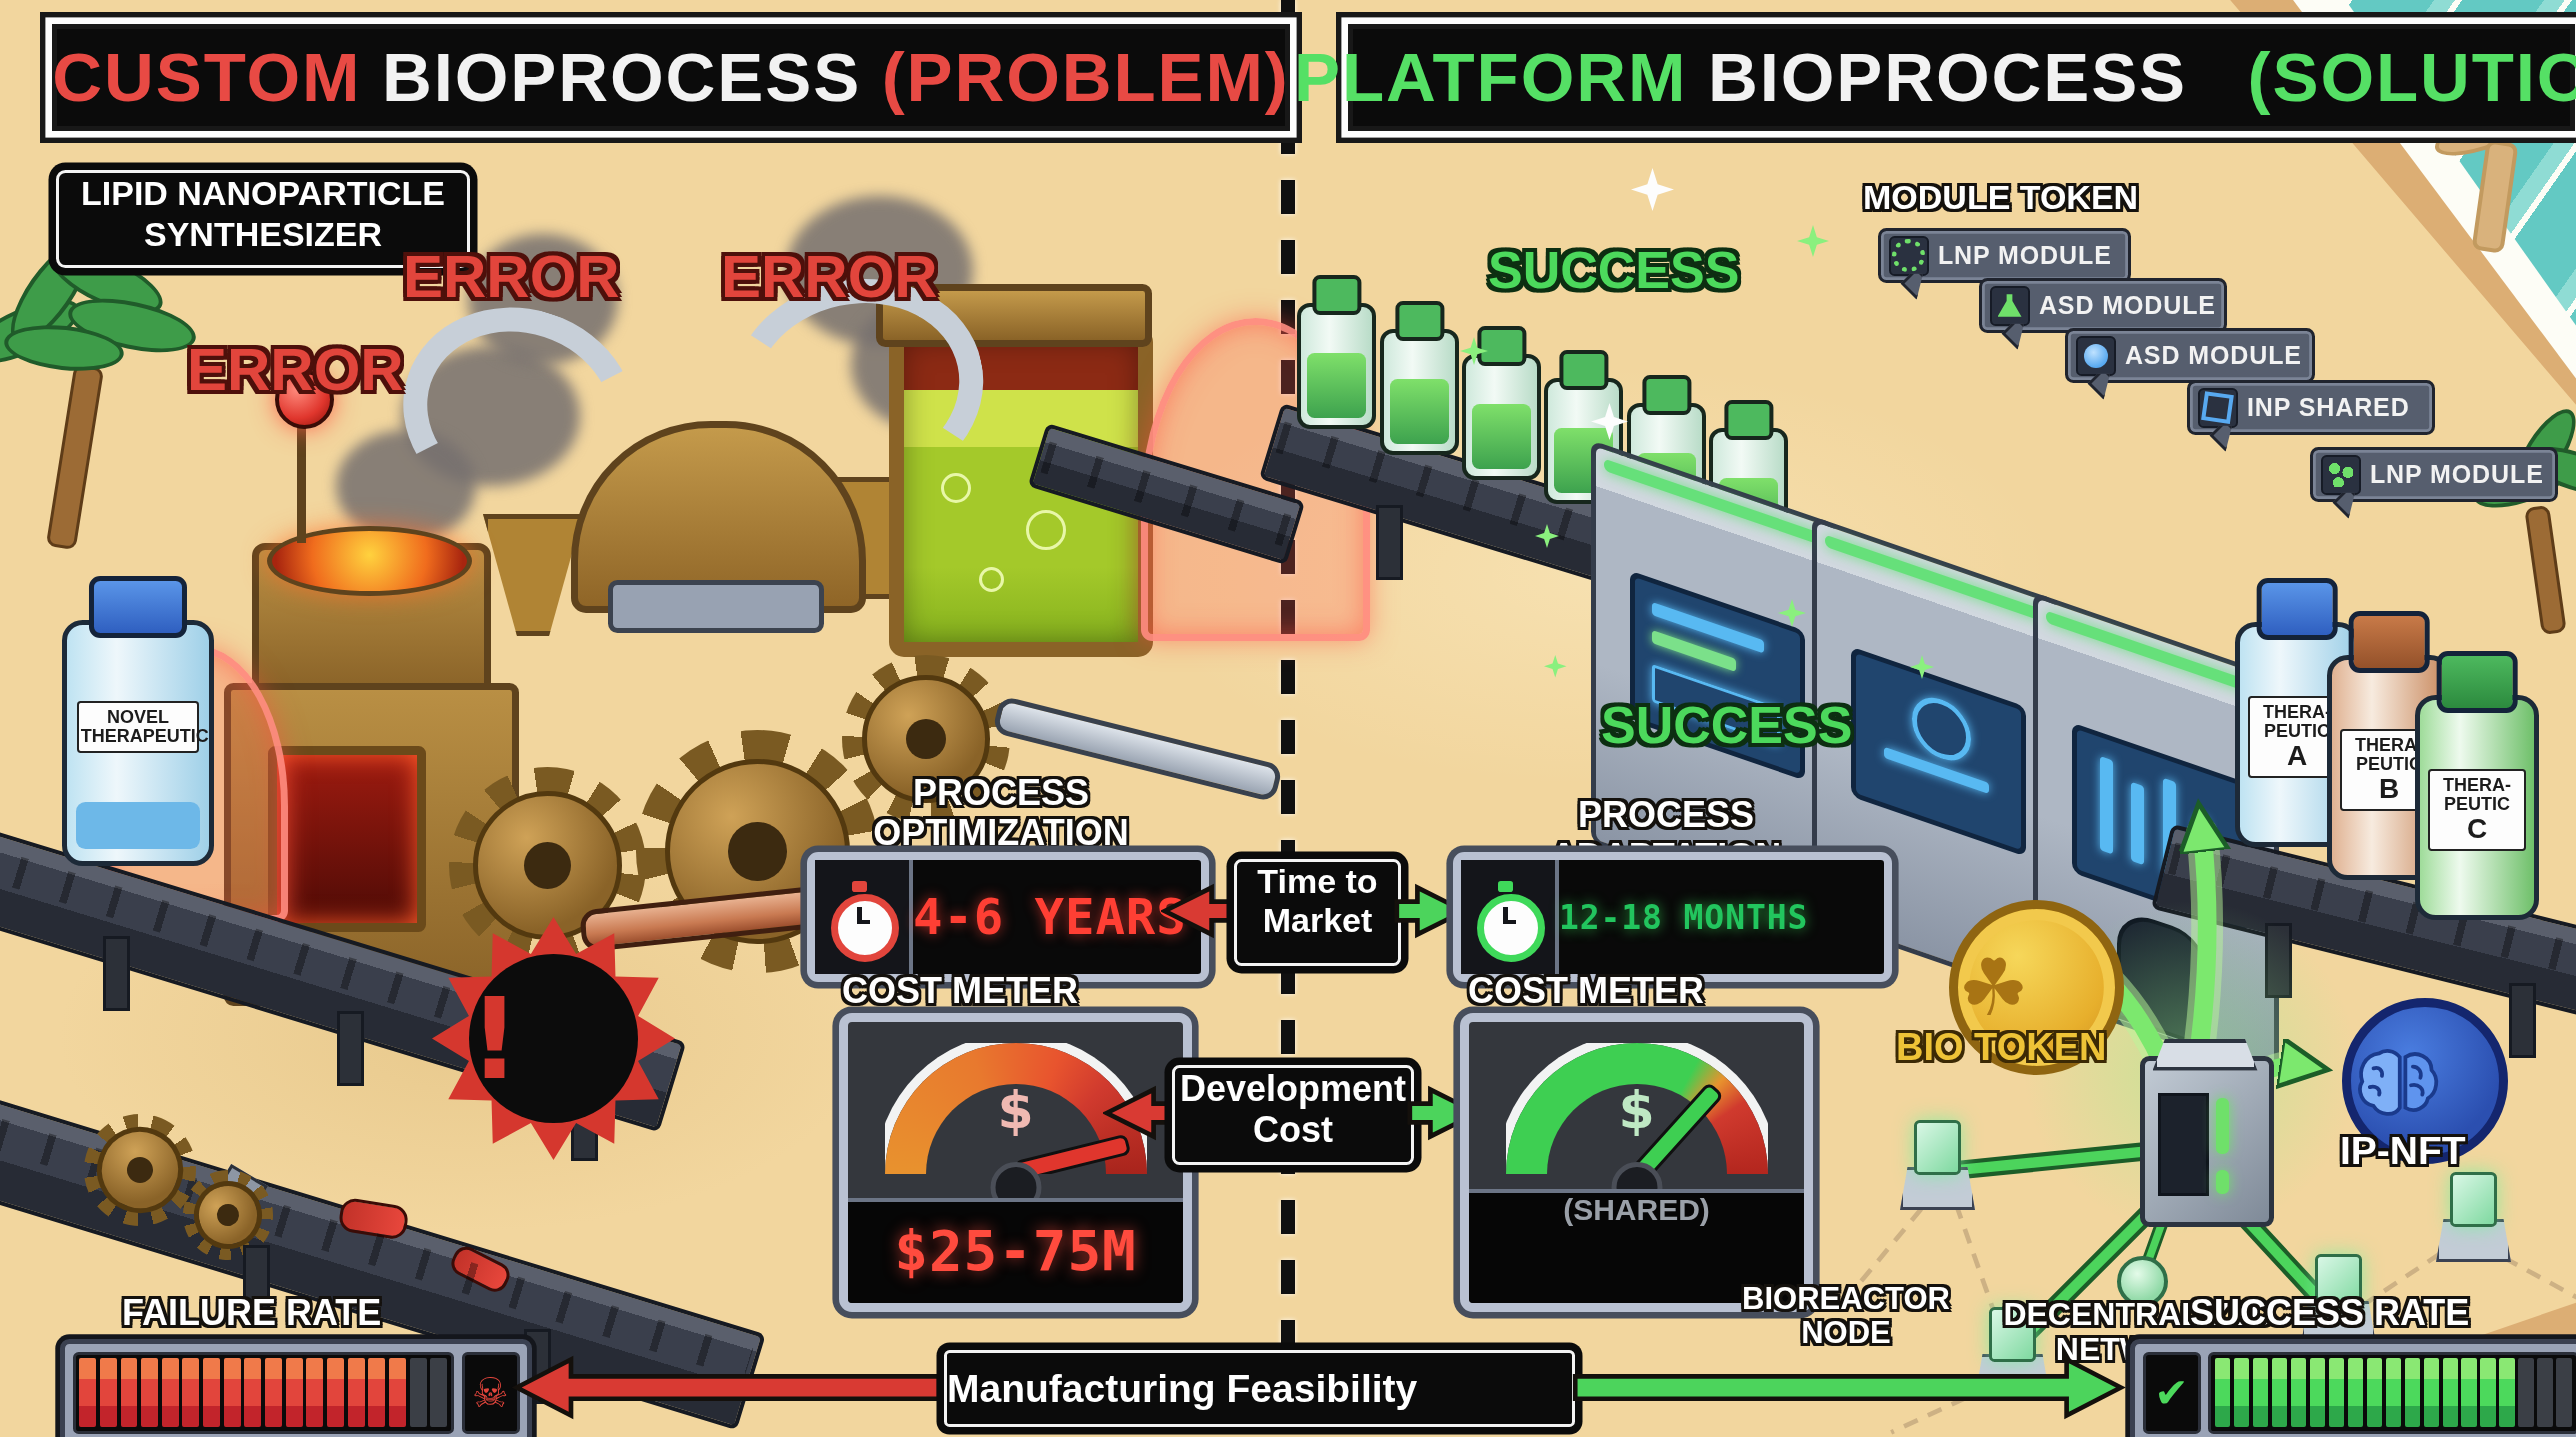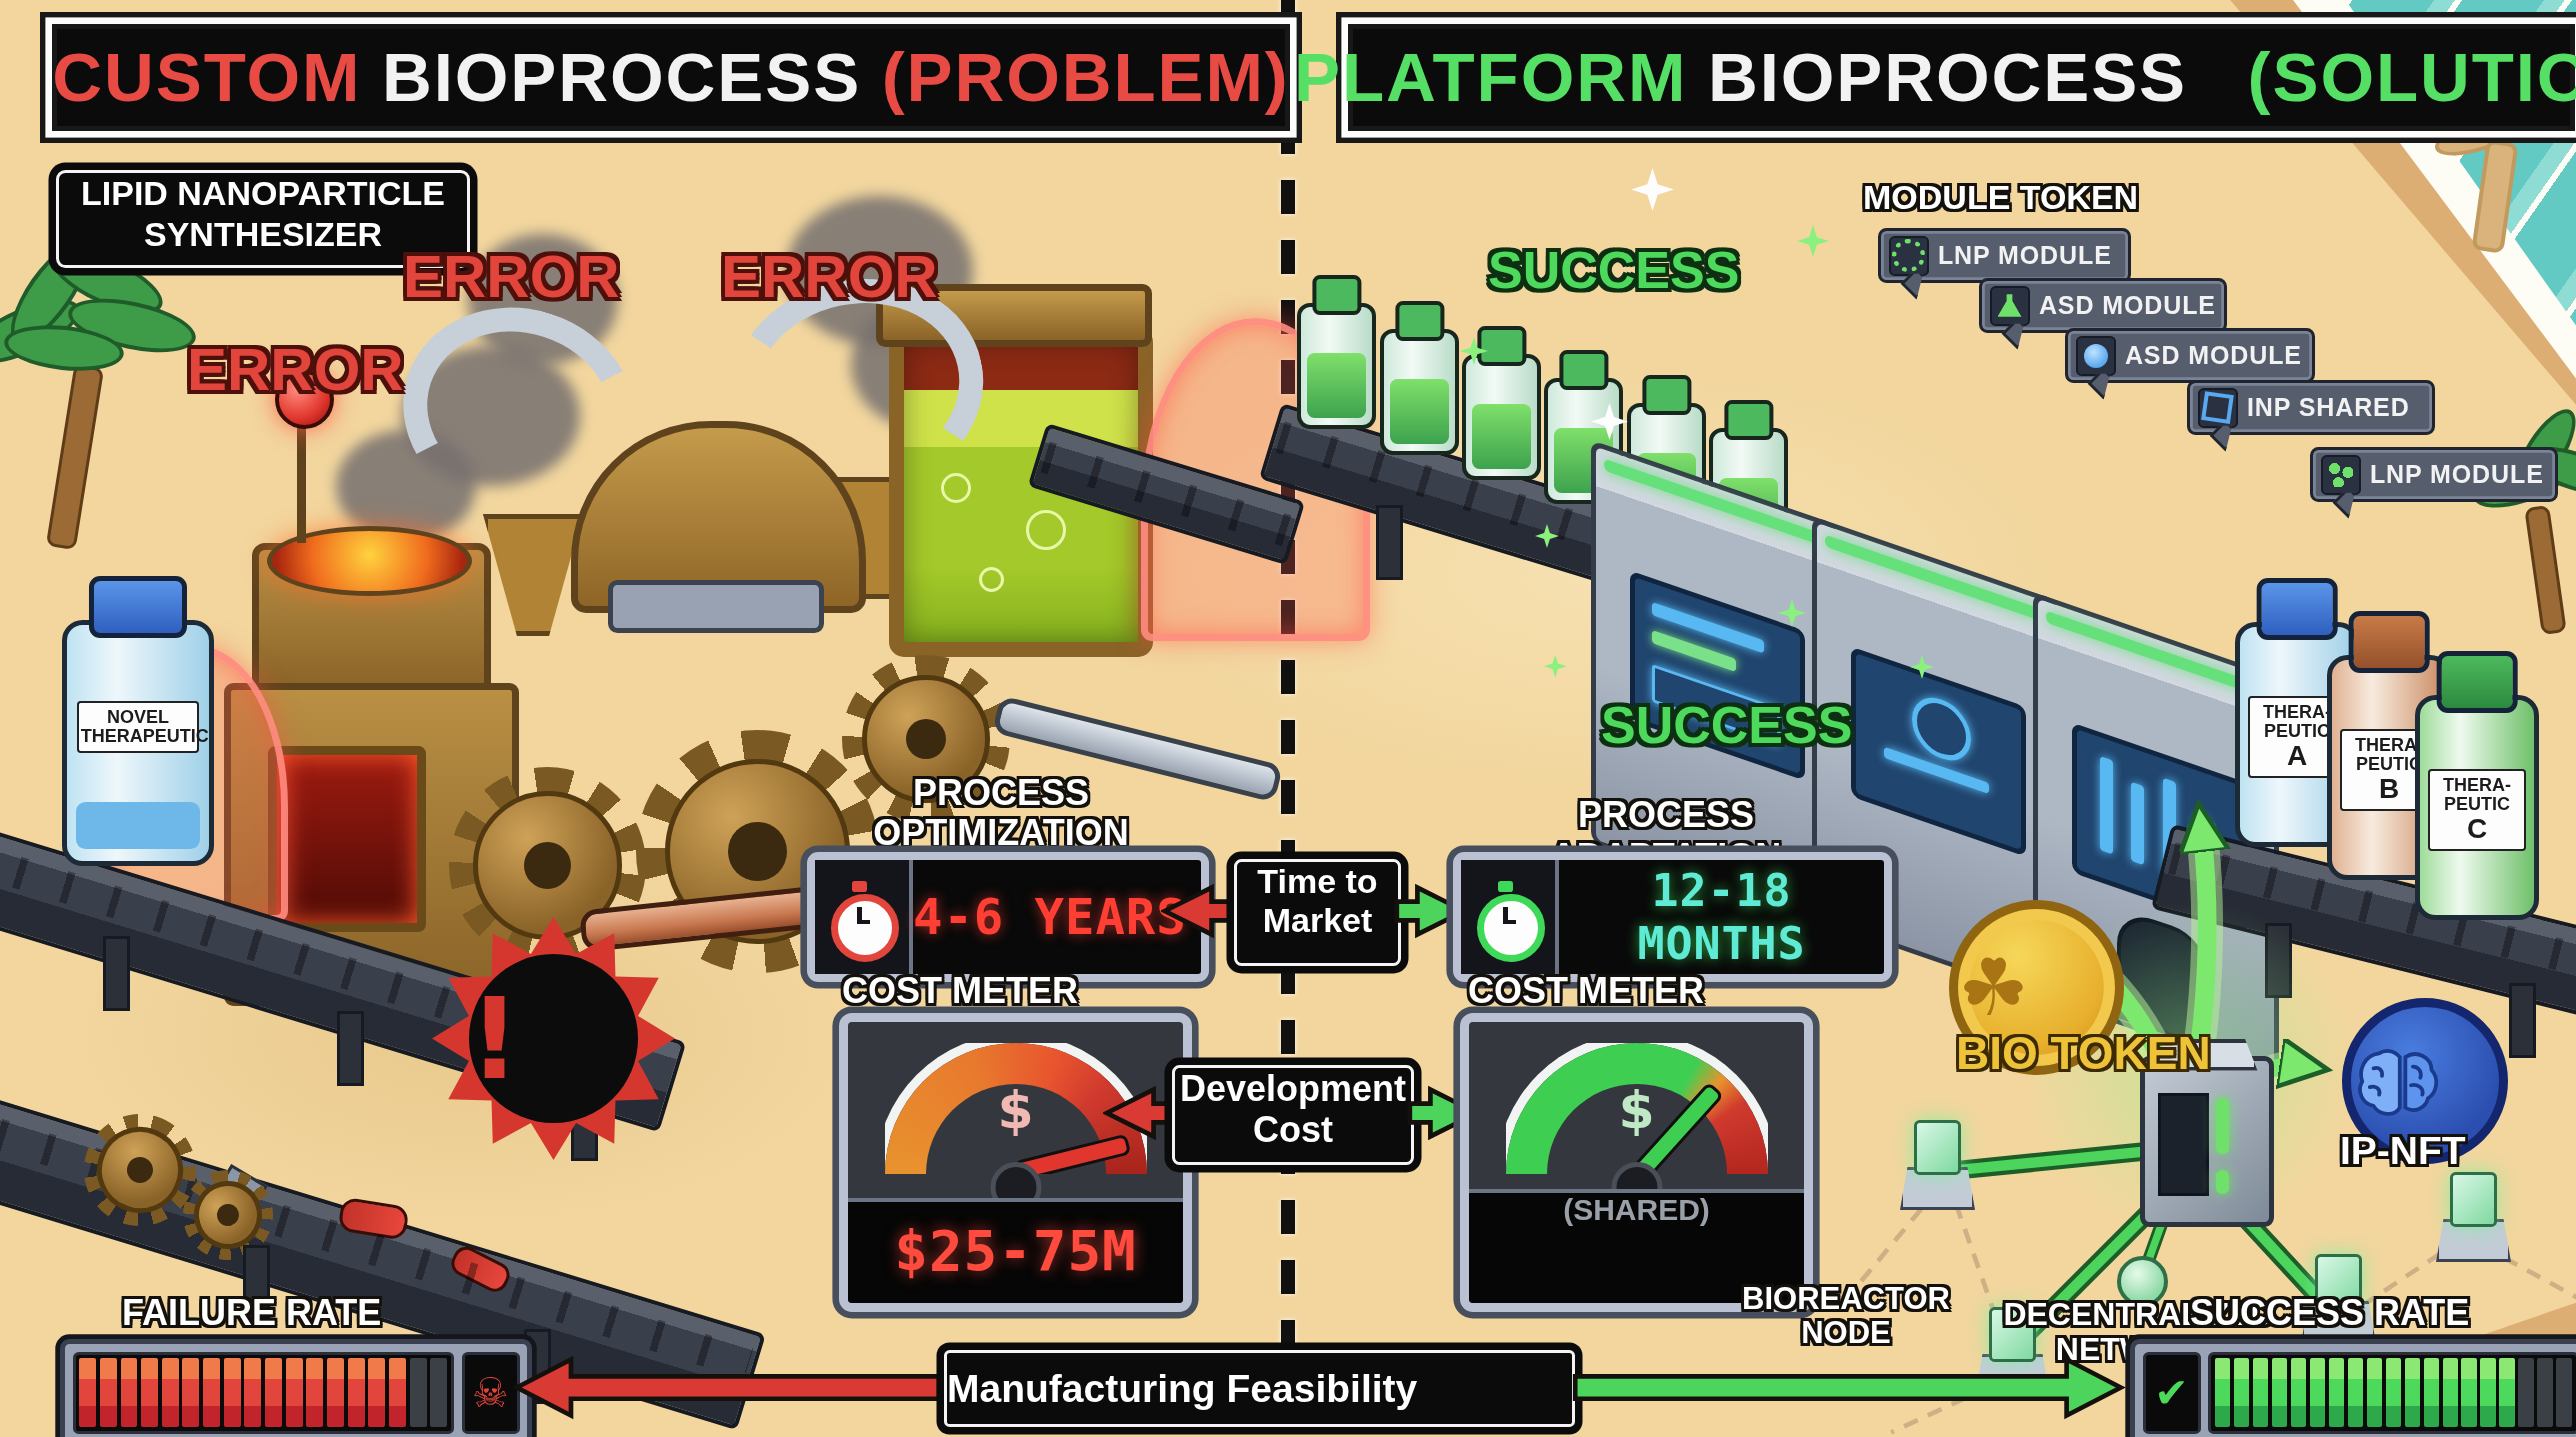--- a/index.html
+++ b/index.html
@@ -391,21 +391,21 @@
   <div class="abs ow ctr" style="left:1460px;top:794px;width:412px;font-size:36px;">PROCESS ADAPTATION</div>
   <div class="abs timerpanel" style="left:1453px;top:852px;width:423px;height:114px;">
     <div class="iconbox">
       <div class="stopwatch">
         <div class="btn" style="background:#3fd95a;"></div>
         <div class="ring" style="border:7.5px solid #3fd95a;"></div>
         <div class="h1"></div>
           <div class="h2"></div>
       </div>
     </div>
-    <div class="digital ctr" style="flex:1;font-size:45px;color:#5eead4;text-shadow:0 0 13px rgba(61,240,95,.65);">12-18 MONTHS</div>
+    <div class="digital ctr" style="flex:1;font-size:33px;color:#22c55e;text-shadow:0 0 13px rgba(61,240,95,.65);">12-18 MONTHS</div>
   </div>
 
   <div class="abs ow ctr" style="left:1468px;top:970px;width:318px;font-size:36px;">COST METER</div>
   <div class="abs gaugepanel" style="left:1460px;top:1013px;width:335px;height:281px;">
     <div class="gauge">
       <div class="garc" style="background:conic-gradient(from 270deg,#3ecf52 0deg,#3ecf52 118deg,#e8922e 132deg,#d03a2e 146deg,#b3261e 180deg,rgba(0,0,0,0) 180deg 360deg);"></div>
       <span class="gdollar glyph" style="color:#bfe8c4;">$</span>
       <div class="needle" style="background:#3ecf52;transform:rotate(-48deg);"></div>
     </div>
     <div class="ghub" style="top:140px;"></div>
@@ -497,21 +497,21 @@
     </div>
   <div class="node" style="left:2436px;top:1172px;">
       <div class="base"></div>
       <div class="cube"></div>
     </div>
 
   <div class="abs ctr" style="left:1949px;top:900px;width:157px;height:157px;border-radius:50%;
        background:radial-gradient(circle at 38% 30%,#f6d75a,#e7af2c 62%,#c9881c);border:9.4px solid #8f6511;box-shadow:inset 0 0 0 11.2px #f2c94c;">
     <span class="glyph" style="font-size:79px;color:#a87414;">☘</span>
   </div>
-  <div class="abs ogold ctr" style="left:1956px;top:1026px;width:262px;font-size:46px;">BIO TOKEN</div>
+  <div class="abs ogold ctr" style="left:1896px;top:1026px;width:262px;font-size:38px;">BIO TOKEN</div>
 
   <div class="abs ctr" style="left:2342px;top:998px;width:148px;height:148px;border-radius:50%;
        background:radial-gradient(circle at 40% 32%,#4a7de0,#2b4fb0 70%);border:9.4px solid #14266e;">
     <svg width="90" height="79" viewBox="0 0 96 84">
       <path d="M30,12 C14,14 8,30 12,42 C6,52 12,66 24,68 C30,78 46,80 52,70 L52,16 C46,8 36,8 30,12 Z" fill="#7fb0f7" stroke="#1a3a8c" stroke-width="4"></path>
       <path d="M58,16 C70,8 86,16 86,30 C94,38 92,54 82,60 C80,70 68,76 58,70 Z" fill="#5f94ee" stroke="#1a3a8c" stroke-width="4"></path>
       <path d="M24,28 C30,26 34,30 33,36 M20,48 C26,46 32,50 30,56 M66,26 C72,26 76,32 74,38 M64,46 C72,44 78,50 76,56" fill="none" stroke="#1a3a8c" stroke-width="4" stroke-linecap="round"></path>
     </svg>
   </div>
   <div class="abs ow ctr" style="left:2340px;top:1129px;width:150px;font-size:39px;">IP-NFT</div>

